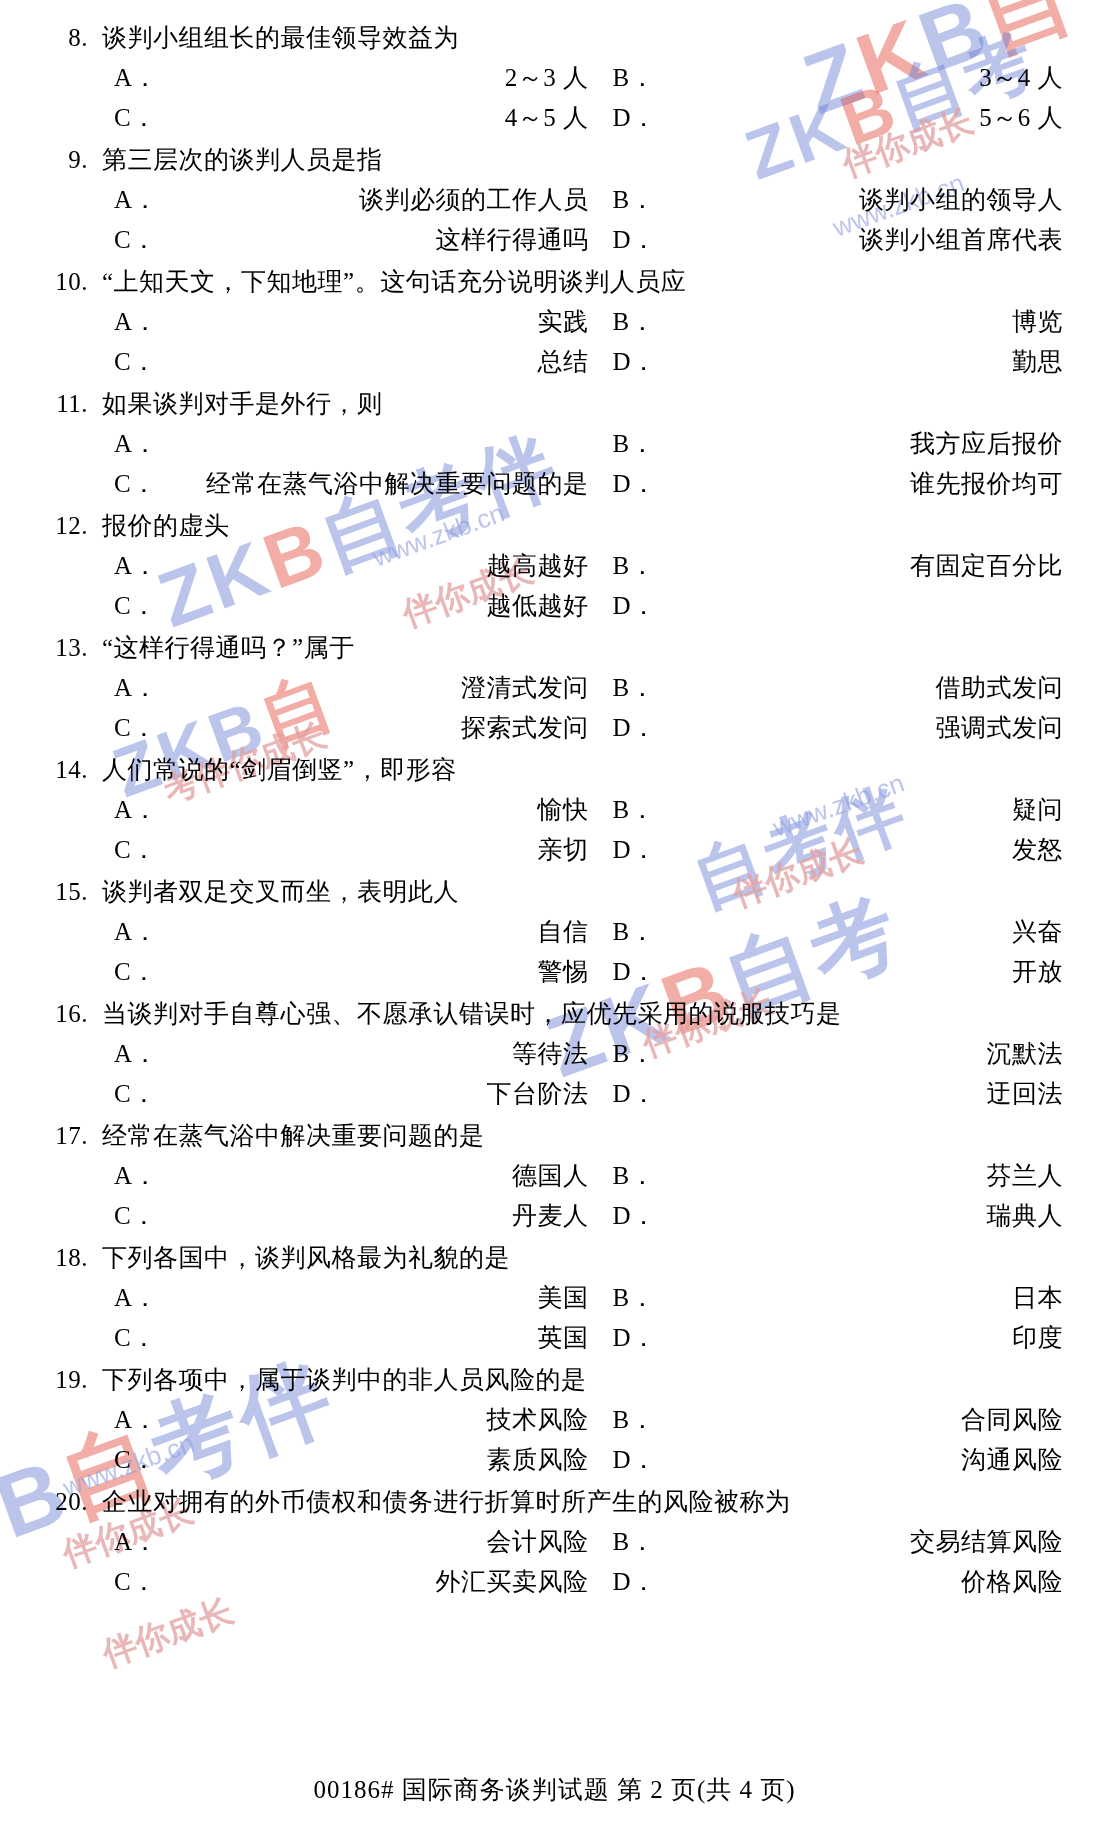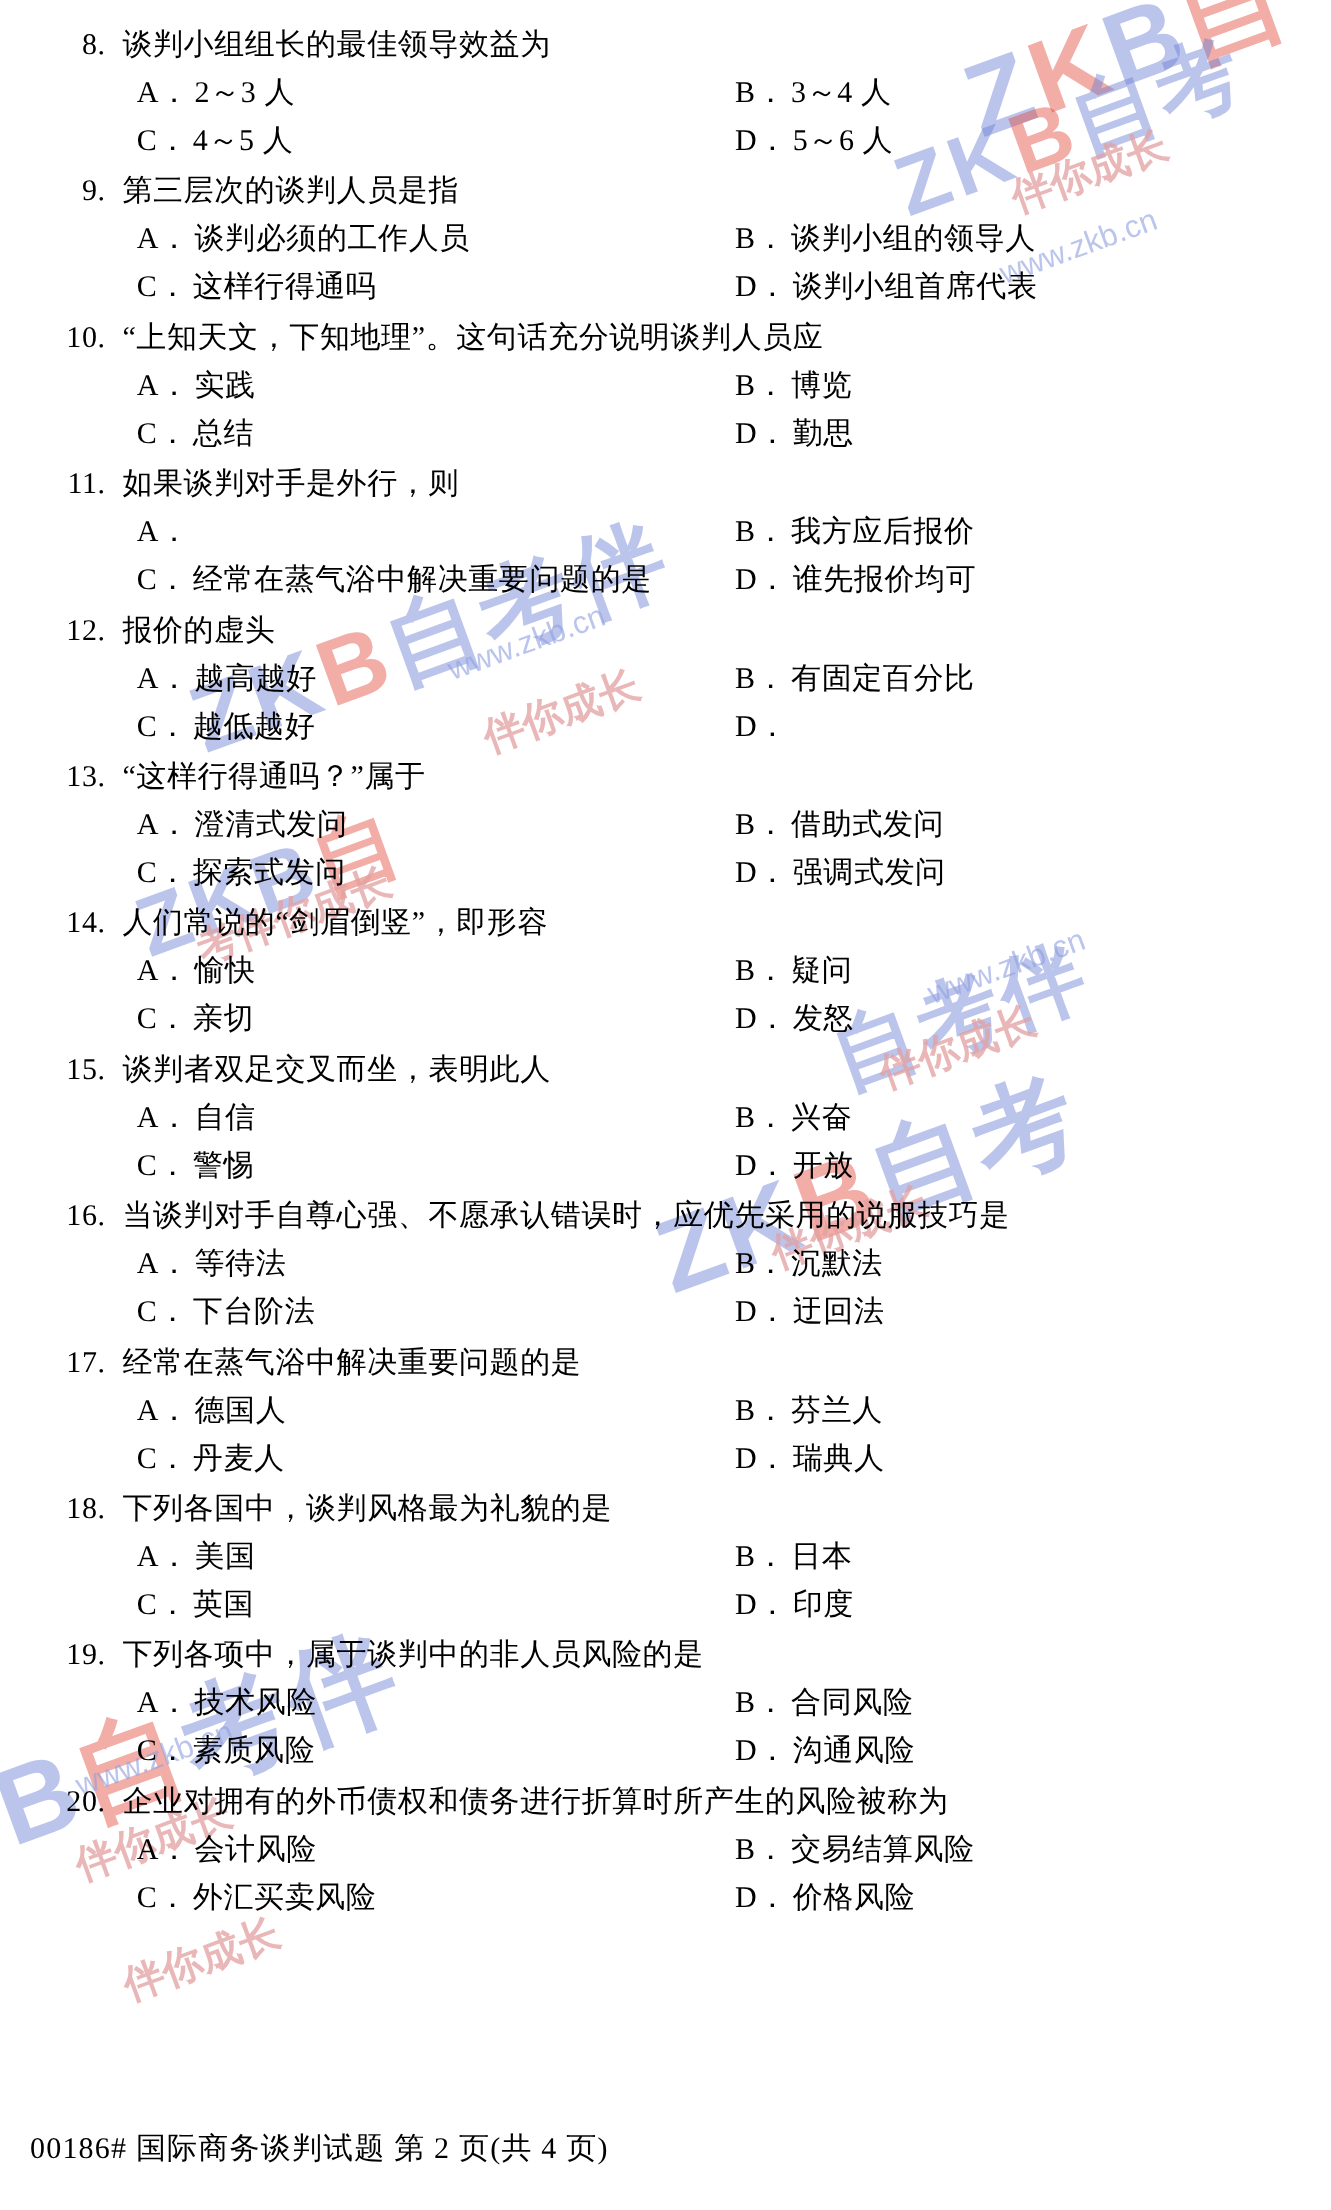--- a/index.html
+++ b/index.html
@@ -93,36 +93,36 @@
     align-items: flex-start;
     letter-spacing: 0.5px;
   }
   .opt-label {
     flex: 0 0 auto;
     font-family: "Liberation Serif", serif;
     margin-right: 4px;
   }
   .opt-text {
     flex: 1 1 auto;
+    text-align: right;
   }
   
   .opt:nth-child(even) {
     padding-left: 24px;
   }
 
   .footer {
     position: absolute;
     left: 0;
     right: 0;
     bottom: 36px;
-    text-align: left;
+    text-align: center;
     font-size: 25px;
     letter-spacing: 1px;
     z-index: 10;
-    margin-left: 25px;
   }
 </style>
 </head>
 <body>
 
 <div class="wm-layer">
   <div class="wm wm-zkb" style="top:-18px; left:800px; transform:rotate(-20deg);">Z<span class="red">K</span>B<span style="color:#e24b3c">自</span></div>
   <div class="wm wm-zkb" style="top:60px; left:740px; transform:rotate(-20deg); font-size:70px;">ZK<span class="red">B</span>自考</div>
   <div class="wm wm-grow" style="top:120px; left:840px; transform:rotate(-20deg);">伴你成长</div>
   <div class="wm wm-cn" style="top:190px; left:830px; transform:rotate(-20deg);">www.zkb.cn</div>

